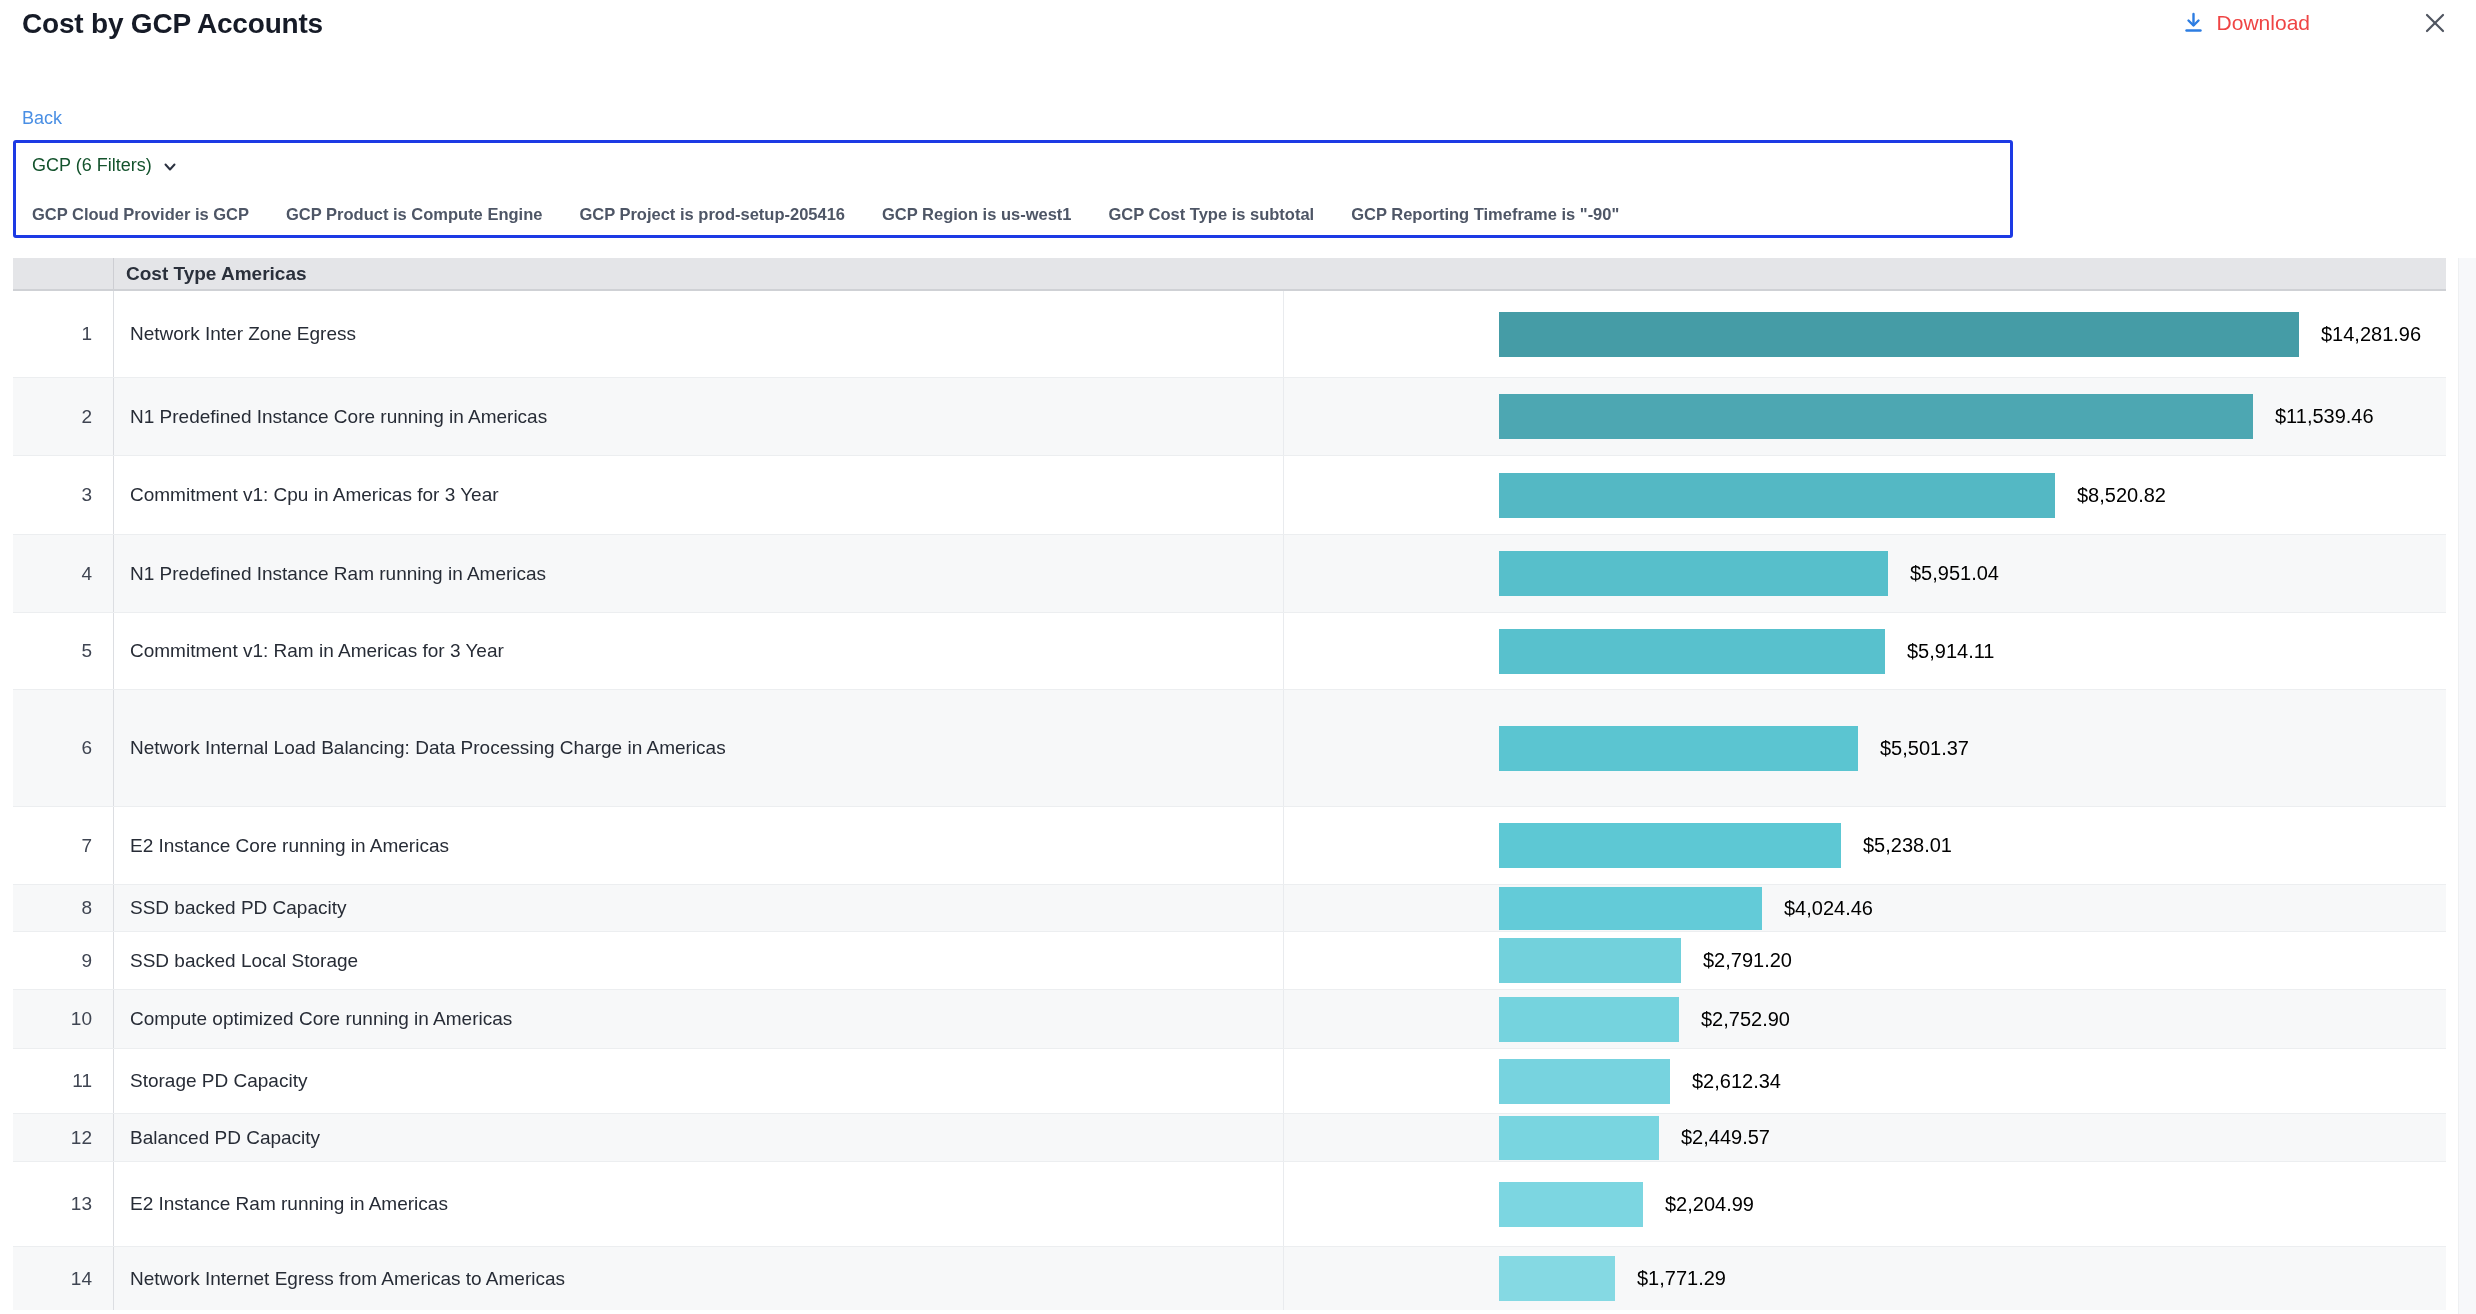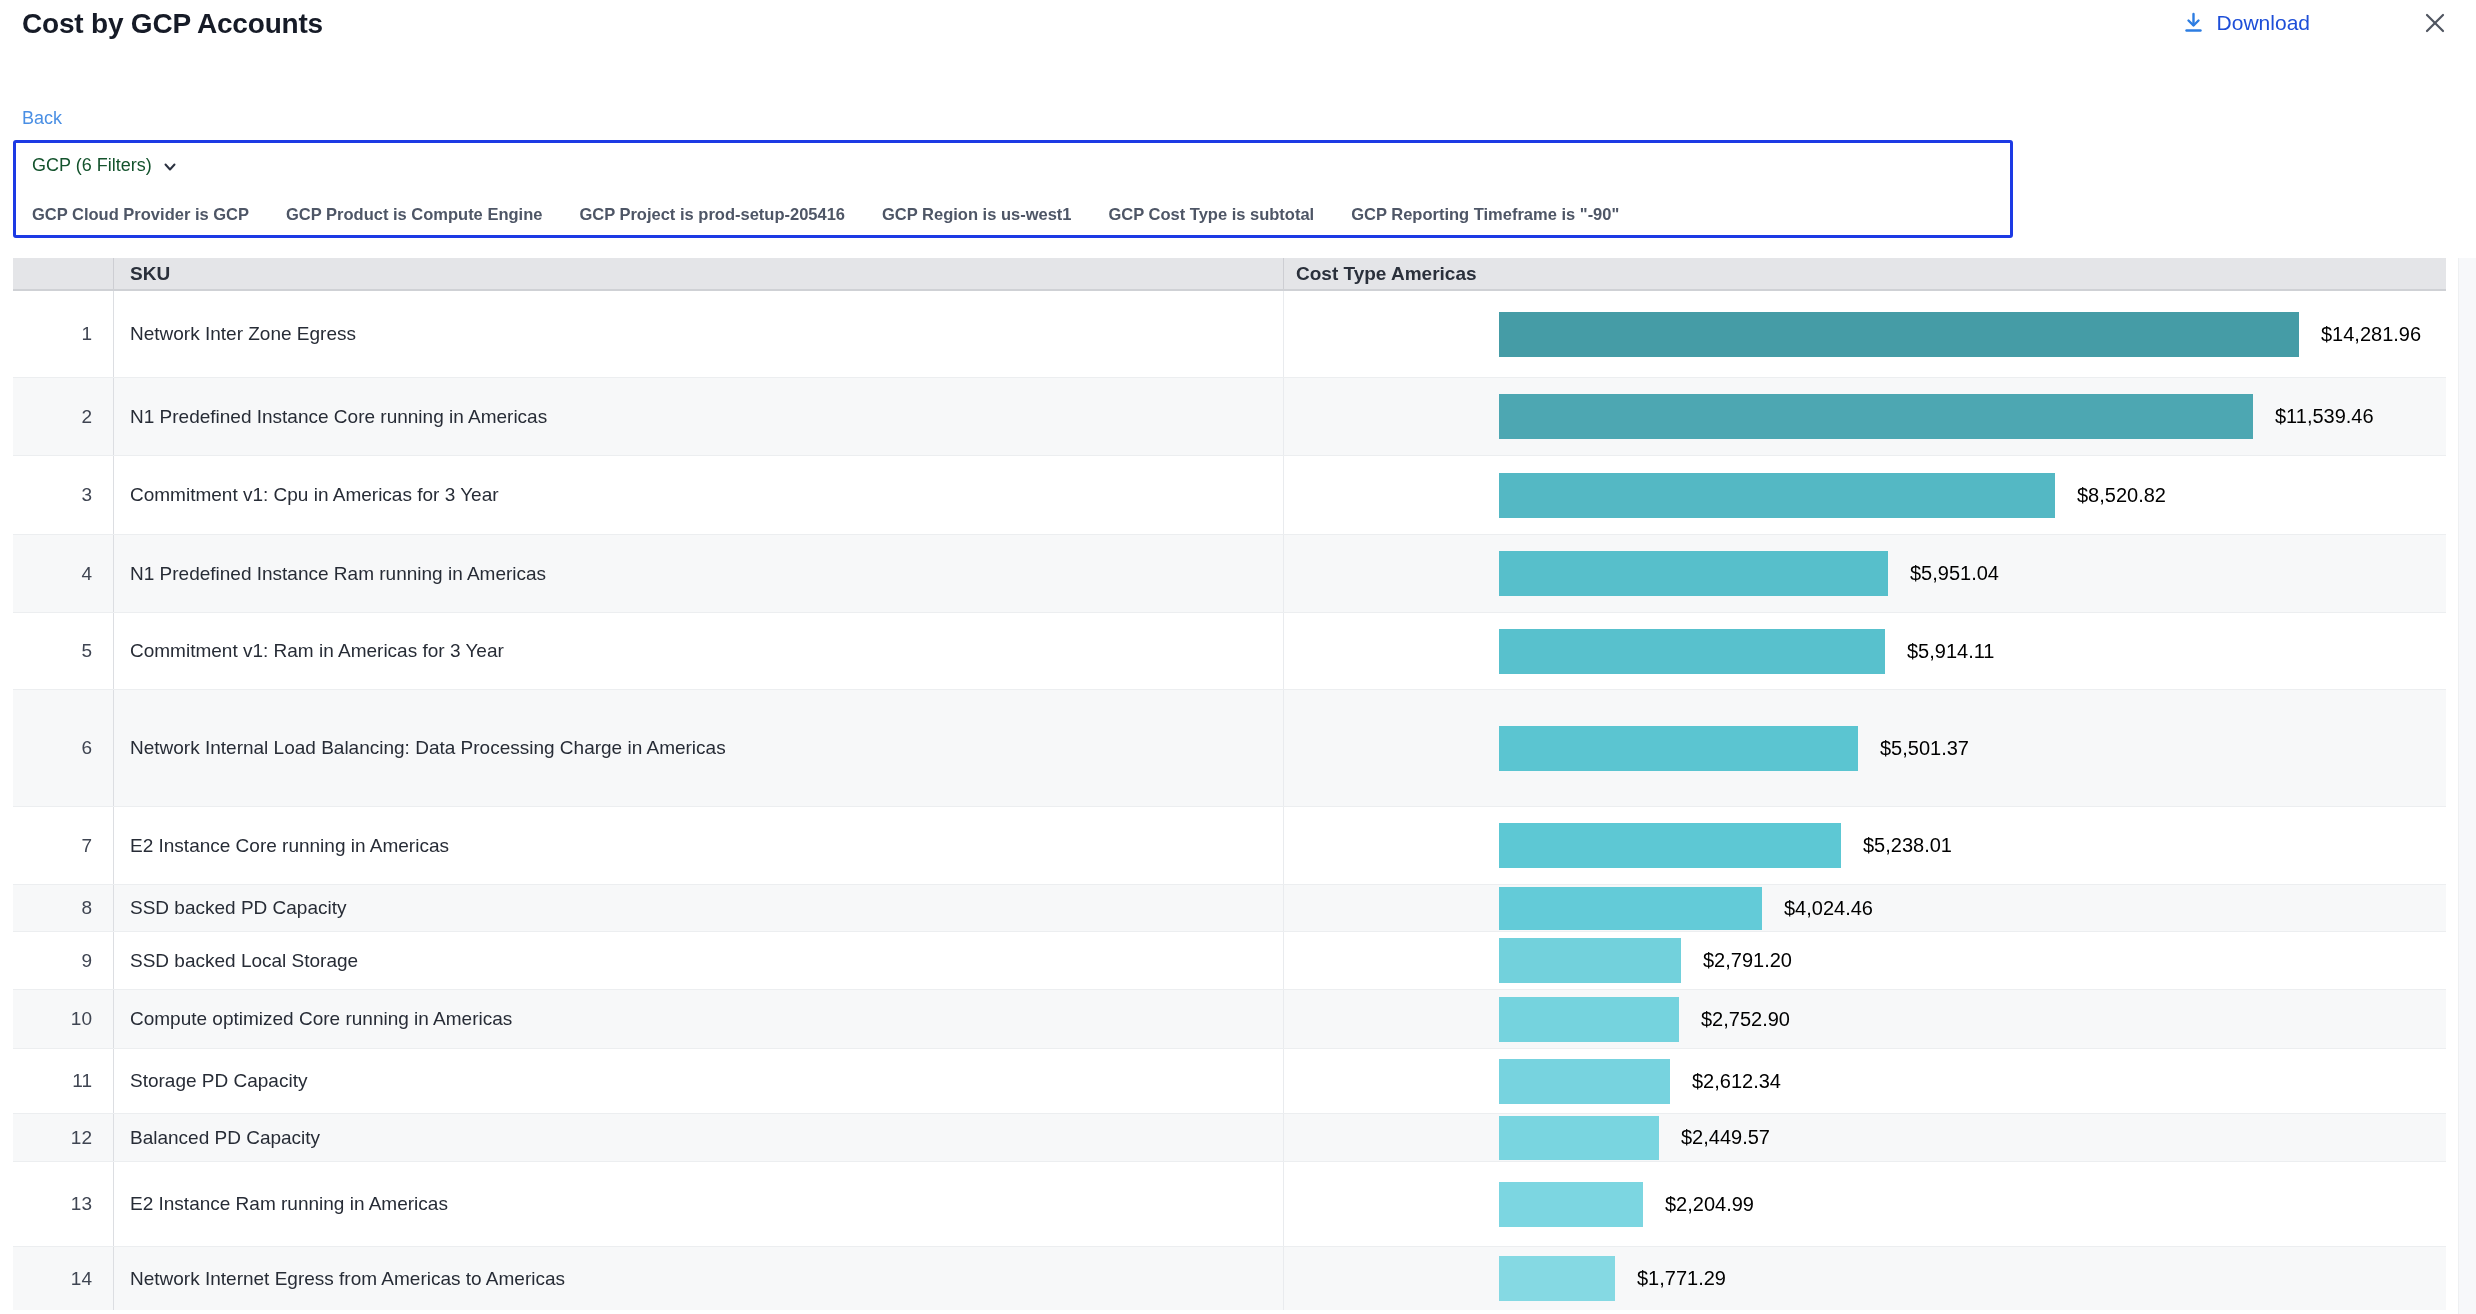--- a/index.html
+++ b/index.html
@@ -16,21 +16,21 @@
     text-align:right;
   }
   .page-title {
     position:absolute; left:22px; top:8px;
     font-size:28px; font-weight:700; color:#161b27;
     letter-spacing:-0.2px;
   }
   .top-actions { position:absolute; top:10px; right:28px; display:flex; align-items:center; }
   .download-btn {
     display:flex; align-items:center; gap:12px;
-    color:#1d4ed8; font-size:21px; font-weight:500;
+    color:#ef4444; font-size:21px; font-weight:500;
     cursor:pointer; margin-right:112px;
   }
   .close-btn { cursor:pointer; display:flex; align-items:center; }
   .back-link {
     position:absolute; left:22px; top:108px;
     font-size:18px; color:#4a8fe4; cursor:pointer; text-decoration:none;
   }
   .filter-box {
     position:absolute; left:13px; top:140px;
     width:2000px; height:98px;
@@ -124,21 +124,20 @@
         <span class="filter-item">GCP Project is prod-setup-205416</span>
         <span class="filter-item">GCP Region is us-west1</span>
         <span class="filter-item">GCP Cost Type is subtotal</span>
         <span class="filter-item">GCP Reporting Timeframe is "-90"</span>
       </div>
   </div>
 
   <div class="table">
     <div class="thead">
       <div class="th-num"></div>
-      <div class="th-sku">SKU</div>
       <div class="th-bar">Cost Type Americas</div>
     </div>
     <div id="tbody">
         <div class="row" style="height: 86px;">
           <div class="cell cell-num">1</div>
           <div class="cell cell-sku">Network Inter Zone Egress</div>
           <div class="cell cell-bar">
             <div class="bar" style="width: 800px; height: 45px; background: rgb(69, 156, 166);"></div>
             <div class="bar-value">$14,281.96</div>
           </div>

